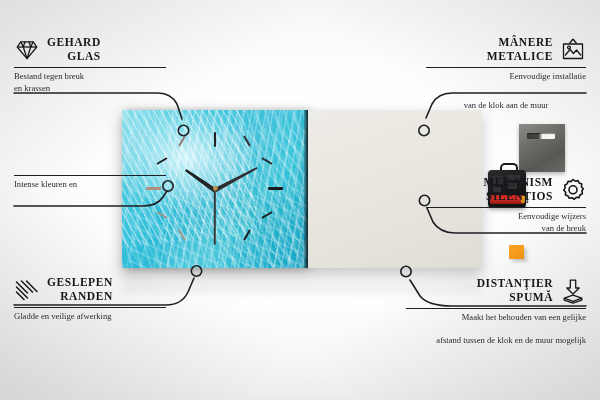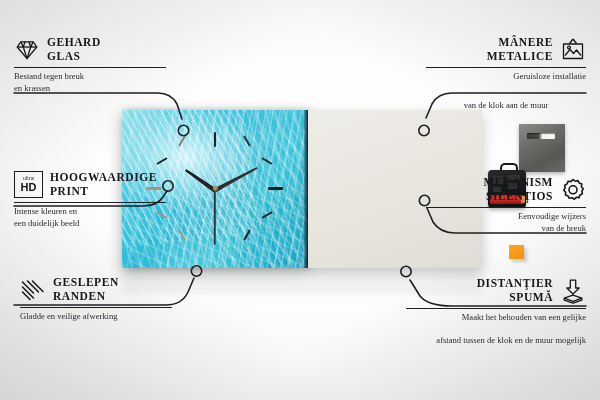--- a/index.html
+++ b/index.html
@@ -113,21 +113,21 @@
   
   .callout{position:absolute;}
   .co-head{display:flex;align-items:center;gap:7px;}
   .co-title{font-size:11.5px;letter-spacing:.55px;color:#15171a;line-height:13.5px;
     font-family:"Liberation Serif", serif;font-weight:700;text-transform:uppercase;}
   .co-rule{height:1.2px;background:#1d1f22;margin-top:3px;}
   .co-desc{font-size:8.6px;line-height:11px;color:#2a2c2f;margin-top:3px;
     font-family:"Liberation Serif", serif;}
 
   .left .co-head{justify-content:flex-start;}
-  .left .co-title{text-align:left;}
+  .left .co-title{text-align:right;}
   .left .co-desc{text-align:left;}
   .right .co-head{justify-content:flex-end;}
   .right .co-title{text-align:right;}
   .right .co-desc{text-align:right;}
 
   .ico{width:26px;height:26px;flex:0 0 26px;display:block;}
   .ico svg{display:block;width:26px;height:26px;}
 
   
   .hd-badge{width:27px;height:25px;flex:0 0 27px;border:1.4px solid #1a1c1f;
@@ -230,36 +230,25 @@
         <div class="co-title">GEHARD</div>
         <div class="co-title">GLAS</div>
       </div>
     </div>
     <div class="co-rule" style="width:152px;margin-top:4px;"></div>
     <div class="co-desc">Bestand tegen breuk</div>
     <div class="co-desc" style="margin-top:1px;">en krassen</div>
   </div>
 
   <div class="callout left" style="left:14px;top:171px;width:175px;">
-    <div class="co-head">
-      <span class="hd-badge">
-        <span class="u">ultra</span>
-        <span class="h">HD</span>
-      </span>
-      <div>
-        <div class="co-title">HOOGWAARDIGE</div>
-        <div class="co-title">PRINT</div>
-      </div>
-    </div>
     <div class="co-rule" style="width:152px;margin-top:4px;"></div>
     <div class="co-desc">Intense kleuren en</div>
-    <div class="co-desc" style="margin-top:1px;">een duidelijk beeld</div>
-  </div>
-
-  <div class="callout left" style="left:20px;top:276px;width:175px;">
+  </div>
+
+  <div class="callout left" style="left:14px;top:276px;width:175px;">
     <div class="co-head">
       <span class="ico">
         <svg viewBox="0 0 26 26">
             <g stroke="#15171a" stroke-width="1.5" stroke-linecap="round">
           <line x1="2.5" y1="5" x2="13.5" y2="16"></line>
           <line x1="2.5" y1="10" x2="13.5" y2="21"></line>
           <line x1="2.5" y1="15" x2="10" y2="22.5"></line>
           <line x1="7.5" y1="4" x2="18.5" y2="15"></line>
           <line x1="12.5" y1="4" x2="23" y2="14.5"></line>
         </g>
@@ -286,21 +275,21 @@
           <path d="M13,2 L9.5,6.5"></path>
               <path d="M13,2 L16.5,6.5"></path>
           <rect x="3.5" y="7" width="19" height="14.5"></rect>
           <path d="M5,18.5 L10,12.5 L13.5,16.5 L16.5,13 L21,18.5"></path>
           <circle cx="9" cy="10.5" r="1.4"></circle>
         </g>
           </svg>
       </span>
     </div>
     <div class="co-rule" style="width:160px;margin-top:4px;"></div>
-    <div class="co-desc">Geruisloze installatie</div>
+    <div class="co-desc">Eenvoudige installatie</div>
     <div class="co-desc" style="margin-top:18px;text-align:center;">van de klok aan de muur</div>
   </div>
 
   <div class="callout right" style="left:426px;top:176px;width:160px;">
     <div class="co-head">
       <div>
         <div class="co-title">MECANISM</div>
         <div class="co-title">SILENŢIOS</div>
       </div>
       <span class="ico">

